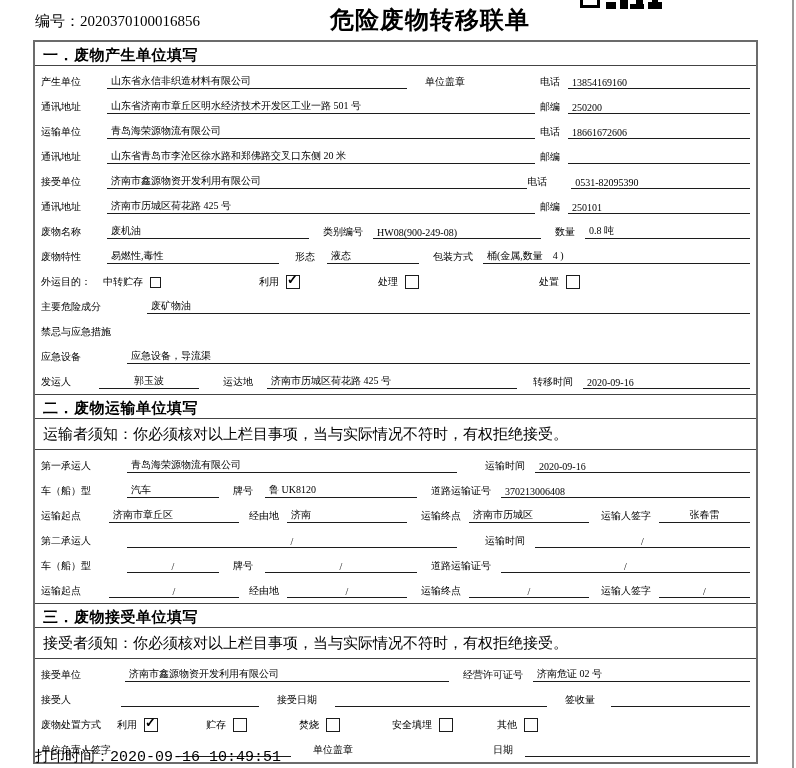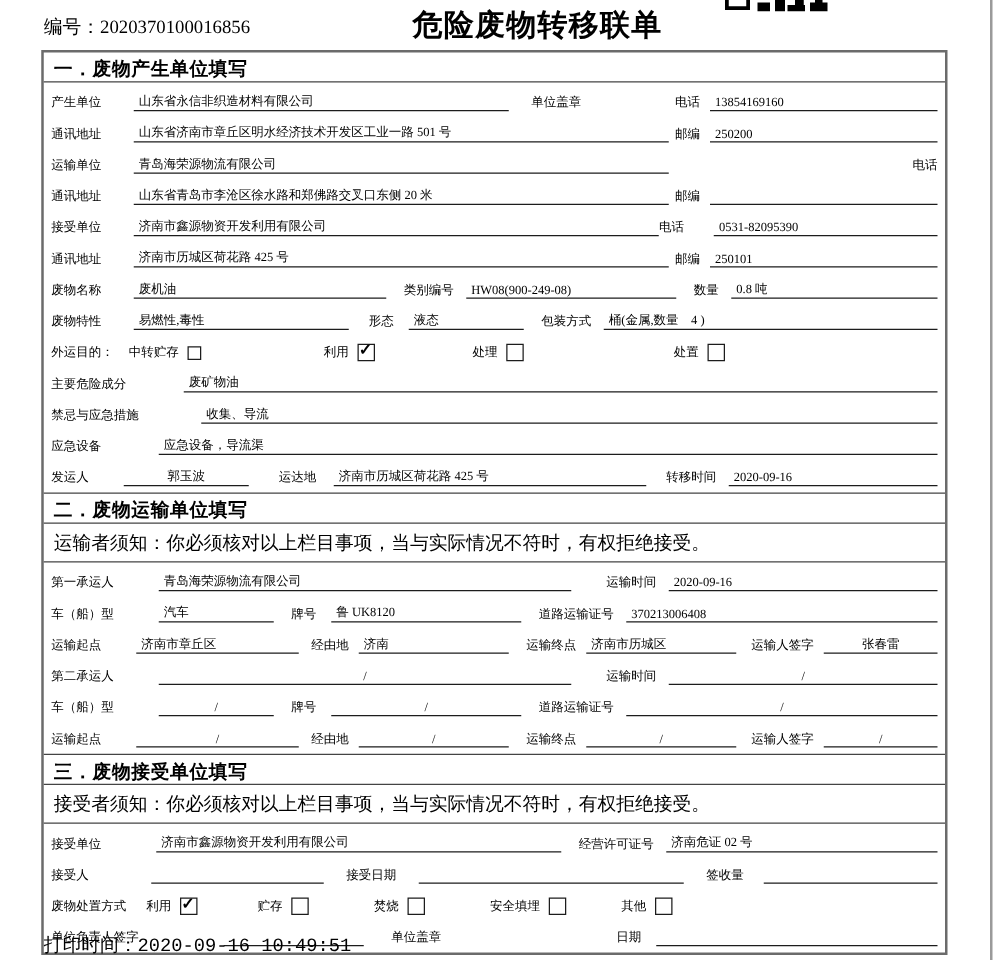--- a/index.html
+++ b/index.html
@@ -61,20 +61,21 @@
         <span class="lbl" style="width:62px">通讯地址</span>
         <span class="val" style="width:428px;margin-left:4px">山东省济南市章丘区明水经济技术开发区工业一路 501 号</span>
         <span class="lbl" style="margin-left:auto">邮编</span>
         <span class="val" style="width:182px;margin-left:8px">250200</span>
       </div>
 
       <div class="row">
         <span class="lbl" style="width:62px">运输单位</span>
         <span class="val" style="width:428px;margin-left:4px">青岛海荣源物流有限公司</span>
         <span class="lbl" style="margin-left:auto">电话</span>
+        <span class="val" style="width:182px;margin-left:8px">18661672606</span>
       </div>
 
       <div class="row">
         <span class="lbl" style="width:62px">通讯地址</span>
         <span class="val" style="width:428px;margin-left:4px">山东省青岛市李沧区徐水路和郑佛路交叉口东侧 20 米</span>
         <span class="lbl" style="margin-left:auto">邮编</span>
         <span class="val" style="width:182px;margin-left:8px"></span>
       </div>
 
       <div class="row">
@@ -129,21 +130,20 @@
         </span>
       </div>
 
       <div class="row">
         <span class="lbl" style="width:94px">主要危险成分</span>
         <span class="val fl" style="margin-left:12px">废矿物油</span>
       </div>
 
       <div class="row">
         <span class="lbl" style="width:110px">禁忌与应急措施</span>
-        <span class="val fl" style="margin-left:10px">收集、导流</span>
       </div>
 
       <div class="row">
         <span class="lbl" style="width:62px">应急设备</span>
         <span class="val fl" style="margin-left:24px">应急设备，导流渠</span>
       </div>
 
       <div class="row">
         <span class="lbl" style="width:48px">发运人</span>
         <span class="val c" style="width:100px;margin-left:10px">郭玉波</span>

